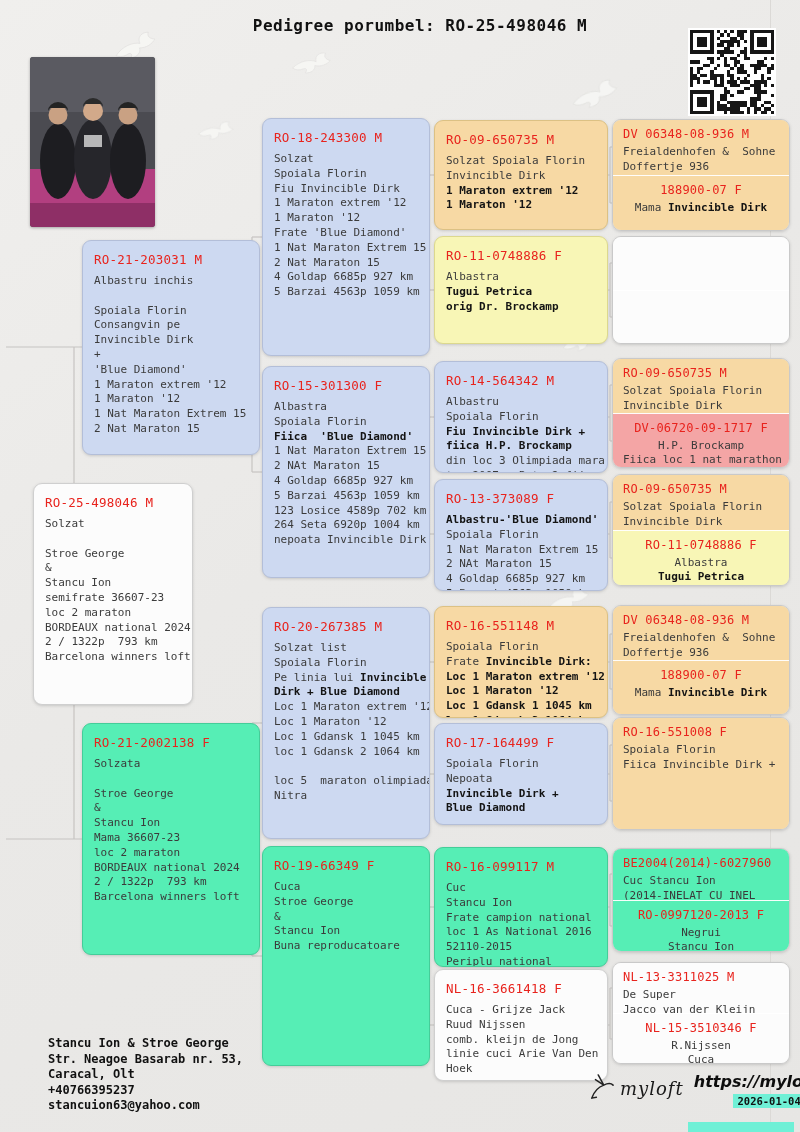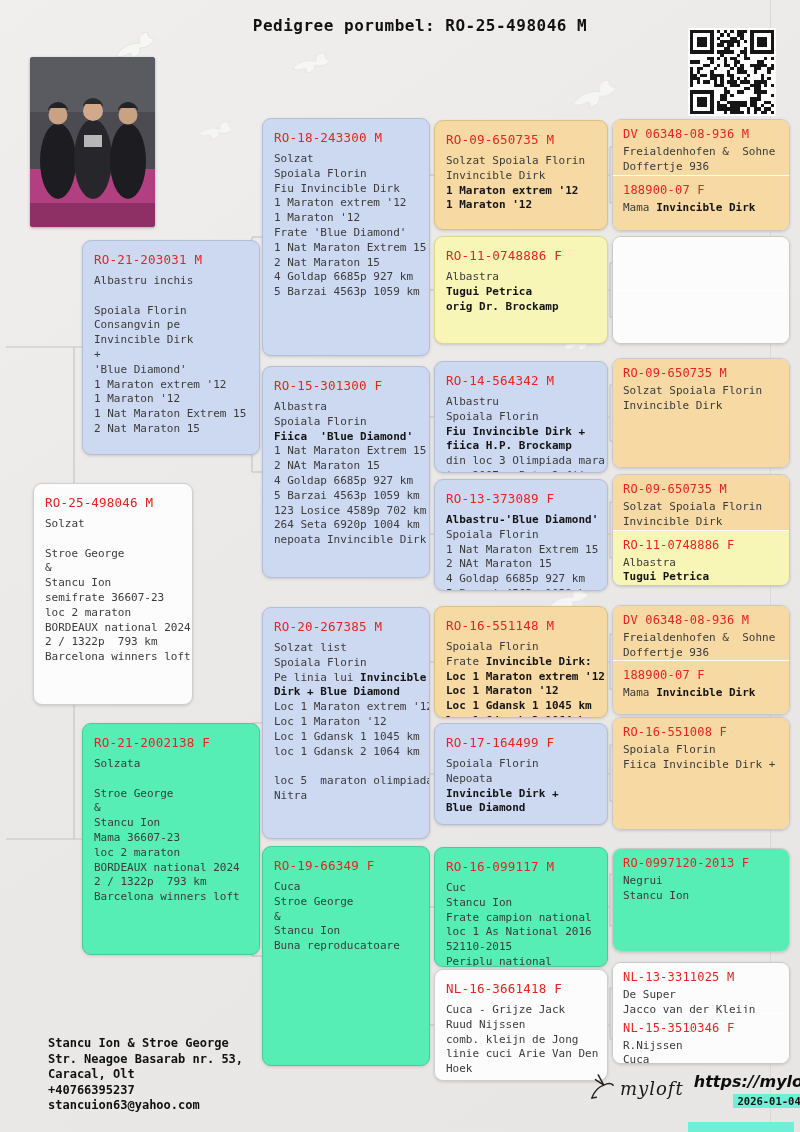--- a/index.html
+++ b/index.html
@@ -21,21 +21,21 @@
   
   .underlay{position:absolute;left:0;top:0;width:800px;height:1132px;z-index:1;}
   .underlay line{stroke:#c6c4c1;stroke-width:1.2;}
   .doves{position:absolute;left:0;top:0;width:800px;height:1132px;z-index:0;}
   
   .box,.pair{position:absolute;z-index:2;box-sizing:border-box;border-radius:9px;
     box-shadow:0 1px 3px rgba(110,110,110,.28);}
   .box{border:1px solid #c9c9c9;padding:9px 11px;overflow:hidden;}
   .pair{display:flex;flex-direction:column;overflow:hidden;border:1px solid #c9c9c9;}
   .sect{flex:1;padding:6px 10px 3px;overflow:hidden;box-sizing:border-box;}
-  .sect + .sect{border-top:1px solid rgba(255,255,255,.95);}
+  .sect + .sect{border-top:1px solid rgba(255,255,255,.95);text-align:center;}
   .v-blue{background:#cdd9f1;border-color:#b3bed8;}
   .v-orange{background:#f7d9a4;border-color:#dcc184;}
   .v-yellow{background:#f8f6b6;border-color:#dcd88e;}
   .v-pink{background:#f4a5a5;border-color:#d98c8c;}
   .v-green{background:#56eeb5;border-color:#44cd99;}
   .v-white{background:#fcfcfc;border-color:#cfcfcf;}
   .ring{color:#e8231d;font-weight:normal;font-size:12.5px;letter-spacing:.2px;margin:2px 0 7px;white-space:pre;}
   .sect .ring{font-size:12px;margin:1px 0 4px;}
   .ln{font-size:11px;line-height:14.8px;color:#3b3b3b;white-space:pre;}
   .ln .b{font-weight:bold;color:#141414;}
@@ -632,20 +632,25 @@
   <div class="pair" style="left:612px;top:236px;width:178px;height:108px">
     <div class="sect v-white"></div>
     <div class="sect v-white"></div>
   </div>
   <div class="pair" style="left:612px;top:358px;width:178px;height:110px">
     <div class="sect v-orange">
         <div class="ring">RO-09-650735 M</div>
         <div class="ln"><span>Solzat Spoiala Florin</span></div>
         <div class="ln"><span>Invincible Dirk</span></div>
       </div>
+    <div class="sect v-pink">
+        <div class="ring">DV-06720-09-1717 F</div>
+        <div class="ln"><span>H.P. Brockamp</span></div>
+        <div class="ln"><span>Fiica loc 1 nat marathon</span></div>
+      </div>
   </div>
   <div class="pair" style="left:612px;top:474px;width:178px;height:112px">
     <div class="sect v-orange">
         <div class="ring">RO-09-650735 M</div>
         <div class="ln"><span>Solzat Spoiala Florin</span></div>
         <div class="ln"><span>Invincible Dirk</span></div>
       </div>
     <div class="sect v-yellow">
         <div class="ring">RO-11-0748886 F</div>
         <div class="ln"><span>Albastra</span></div>
@@ -664,20 +669,25 @@
       </div>
   </div>
   <div class="pair" style="left:612px;top:717px;width:178px;height:113px">
     <div class="sect v-orange">
         <div class="ring">RO-16-551008 F</div>
         <div class="ln"><span>Spoiala Florin</span></div>
         <div class="ln"><span>Fiica Invincible Dirk +</span></div>
       </div>
   </div>
   <div class="pair" style="left:612px;top:848px;width:178px;height:104px">
+    <div class="sect v-green">
+        <div class="ring">BE2004(2014)-6027960</div>
+        <div class="ln"><span>Cuc Stancu Ion</span></div>
+        <div class="ln"><span>(2014-INELAT CU INEL</span></div>
+      </div>
     <div class="sect v-green">
         <div class="ring">RO-0997120-2013 F</div>
         <div class="ln"><span>Negrui</span></div>
         <div class="ln"><span>Stancu Ion</span></div>
       </div>
   </div>
   <div class="pair" style="left:612px;top:962px;width:178px;height:102px">
     <div class="sect v-white">
         <div class="ring">NL-13-3311025 M</div>
         <div class="ln"><span>De Super</span></div>

